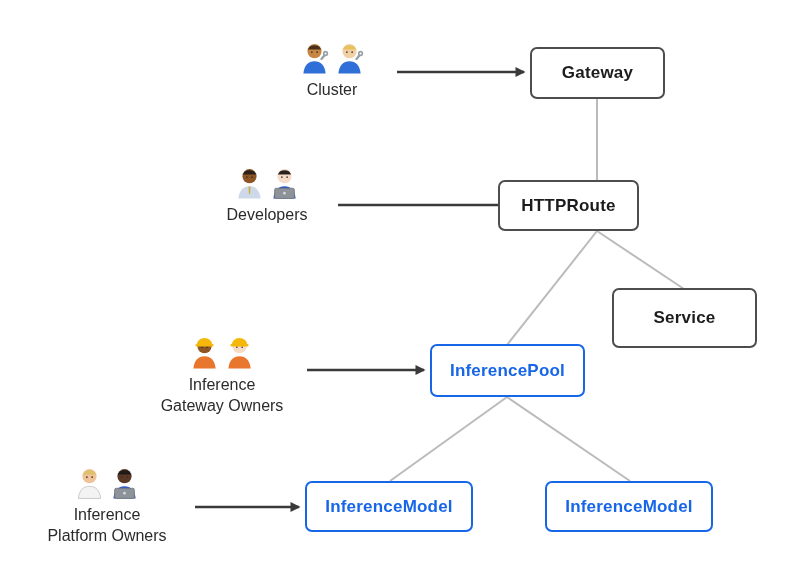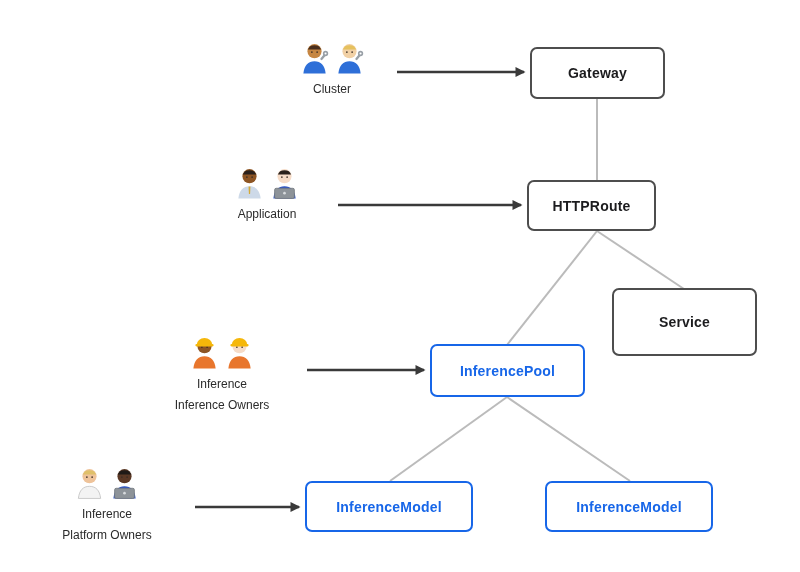--- a/index.html
+++ b/index.html
@@ -16,33 +16,33 @@
   #edges {
     position: absolute; left: 0; top: 0;
     width: 800px; height: 572px;
   }
   .node {
     position: absolute;
     display: flex; align-items: center; justify-content: center;
     background: #ffffff;
     border: 2px solid #4d4d4d;
     border-radius: 7px;
-    font-size: 14px;
+    font-size: 17px;
     font-weight: bold;
     color: #1c1c1e;
     letter-spacing: 0.2px;
     box-sizing: border-box;
   }
   .node.blue {
     border-color: #1766e8;
     color: #1766e8;
   }
   #node-gateway            { left: 530px; top: 47px;  width: 135px; height: 52px; }
-  #node-httproute          { left: 527px; top: 180px; width: 129px; height: 51px; }
-  #node-service            { left: 612px; top: 288px; width: 145px; height: 68px; }
+  #node-httproute          { left: 498px; top: 180px; width: 141px; height: 51px; }
+  #node-service            { left: 612px; top: 288px; width: 145px; height: 60px; }
   #node-inferencepool      { left: 430px; top: 344px; width: 155px; height: 53px; }
   #node-inferencemodel-1   { left: 305px; top: 481px; width: 168px; height: 51px; }
   #node-inferencemodel-2   { left: 545px; top: 481px; width: 168px; height: 51px; }
 
   .persona {
     position: absolute;
     width: 180px;
     text-align: center;
   }
   #persona-cluster-operators   { left: 242px; top: 37px;  }
@@ -50,21 +50,21 @@
   #persona-platform-owners     { left: 132px; top: 332px; }
   #persona-workload-owners     { left: 17px;  top: 462px; }
 
   .people {
     display: flex; justify-content: center; align-items: flex-end;
     gap: 4px;
     height: 37px;
     margin-bottom: 5px;
   }
   .plabel {
-    font-size: 12px;
+    font-size: 16px;
     line-height: 21px;
     color: #2b2b2b;
     white-space: nowrap;
   }
 </style>
 </head>
 <body>
 
 <div id="canvas">
 
@@ -131,21 +131,21 @@
         <svg width="31" height="36" viewBox="0 0 32 36">
           <path d="M4.5,36 C5.5,27.5 9.5,23.5 16,23.5 C22.5,23.5 26.5,27.5 27.5,36 Z" fill="#2e55c4" stroke="none" stroke-width="0"></path>
           <circle cx="16" cy="13" r="7.3" fill="#f6dcc8"></circle>
           <circle cx="13.3" cy="14" r="0.85" fill="#3b2d25"></circle>
           <circle cx="18.7" cy="14" r="0.85" fill="#3b2d25"></circle>
           <path d="M9.2,11.4 a7,5.8 0 0 1 13.6,0 z" fill="#2a211c"></path>
           <rect x="5.8" y="25.5" width="20.4" height="10.5" rx="1.6" fill="#8d9399" stroke="#6f757b" stroke-width="0.8"></rect>
           <circle cx="16" cy="30.6" r="1.4" fill="#d7dadd"></circle>
         </svg>
       </div>
-    <div class="plabel">Application</div>
+    <div class="plabel">Developers</div>
   </div>
 
   <div class="persona" id="persona-platform-owners">
     <div class="people" title="👷🏾‍♀️ 👷🏻">
         <svg width="31" height="36" viewBox="0 0 32 36">
           <path d="M4.5,36 C5.5,27.5 9.5,23.5 16,23.5 C22.5,23.5 26.5,27.5 27.5,36 Z" fill="#e8762d" stroke="none" stroke-width="0"></path>
           <circle cx="16" cy="13" r="7.3" fill="#8d5524"></circle>
           <circle cx="13.3" cy="14" r="0.85" fill="#3b2d25"></circle>
           <circle cx="18.7" cy="14" r="0.85" fill="#3b2d25"></circle>
           <path d="M8,11.6 a8,7 0 0 1 16,0 z" fill="#f5b70a"></path>
@@ -154,21 +154,21 @@
         <svg width="31" height="36" viewBox="0 0 32 36">
           <path d="M4.5,36 C5.5,27.5 9.5,23.5 16,23.5 C22.5,23.5 26.5,27.5 27.5,36 Z" fill="#e8762d" stroke="none" stroke-width="0"></path>
           <circle cx="16" cy="13" r="7.3" fill="#f6dcc8"></circle>
           <circle cx="13.3" cy="14" r="0.85" fill="#3b2d25"></circle>
           <circle cx="18.7" cy="14" r="0.85" fill="#3b2d25"></circle>
           <path d="M8,11.6 a8,7 0 0 1 16,0 z" fill="#f5b70a"></path>
           <rect x="6.6" y="10.9" width="18.8" height="2.4" rx="1.2" fill="#f5b70a"></rect>
         </svg>
       </div>
     <div class="plabel">Inference</div>
-    <div class="plabel">Inference Owners</div>
+    <div class="plabel">Gateway Owners</div>
   </div>
 
   <div class="persona" id="persona-workload-owners">
     <div class="people" title="🧑🏼‍⚕️ 👨🏿‍💻">
         <svg width="31" height="36" viewBox="0 0 32 36">
           <path d="M4.5,36 C5.5,27.5 9.5,23.5 16,23.5 C22.5,23.5 26.5,27.5 27.5,36 Z" fill="#f3f3f3" stroke="#c9c9c9" stroke-width="1"></path>
           <circle cx="16" cy="13" r="7.3" fill="#eec39a"></circle>
           <circle cx="13.3" cy="14" r="0.85" fill="#3b2d25"></circle>
           <circle cx="18.7" cy="14" r="0.85" fill="#3b2d25"></circle>
           <path d="M9.2,11.4 a7,5.8 0 0 1 13.6,0 z" fill="#dfc06a"></path>

